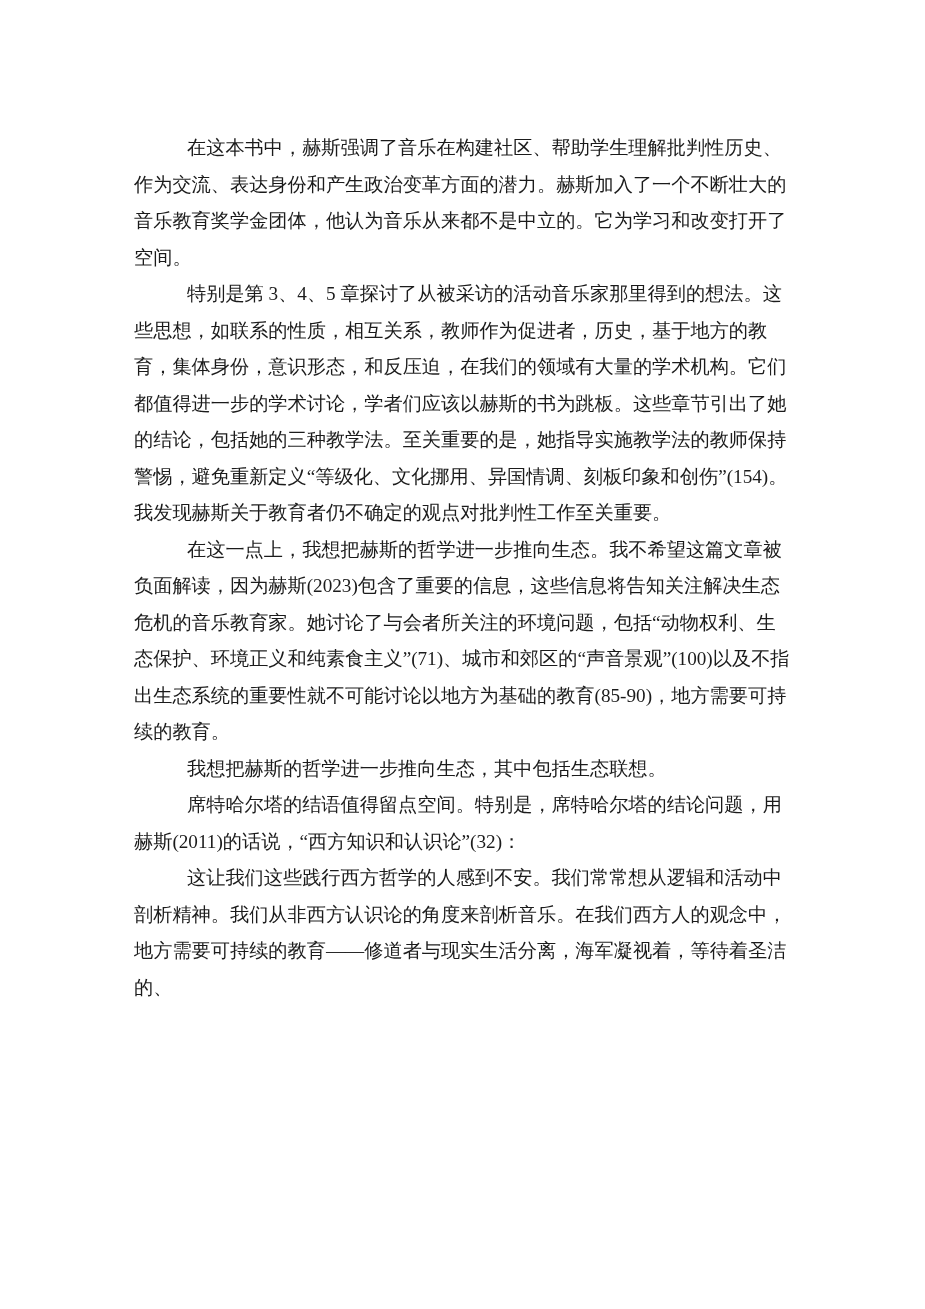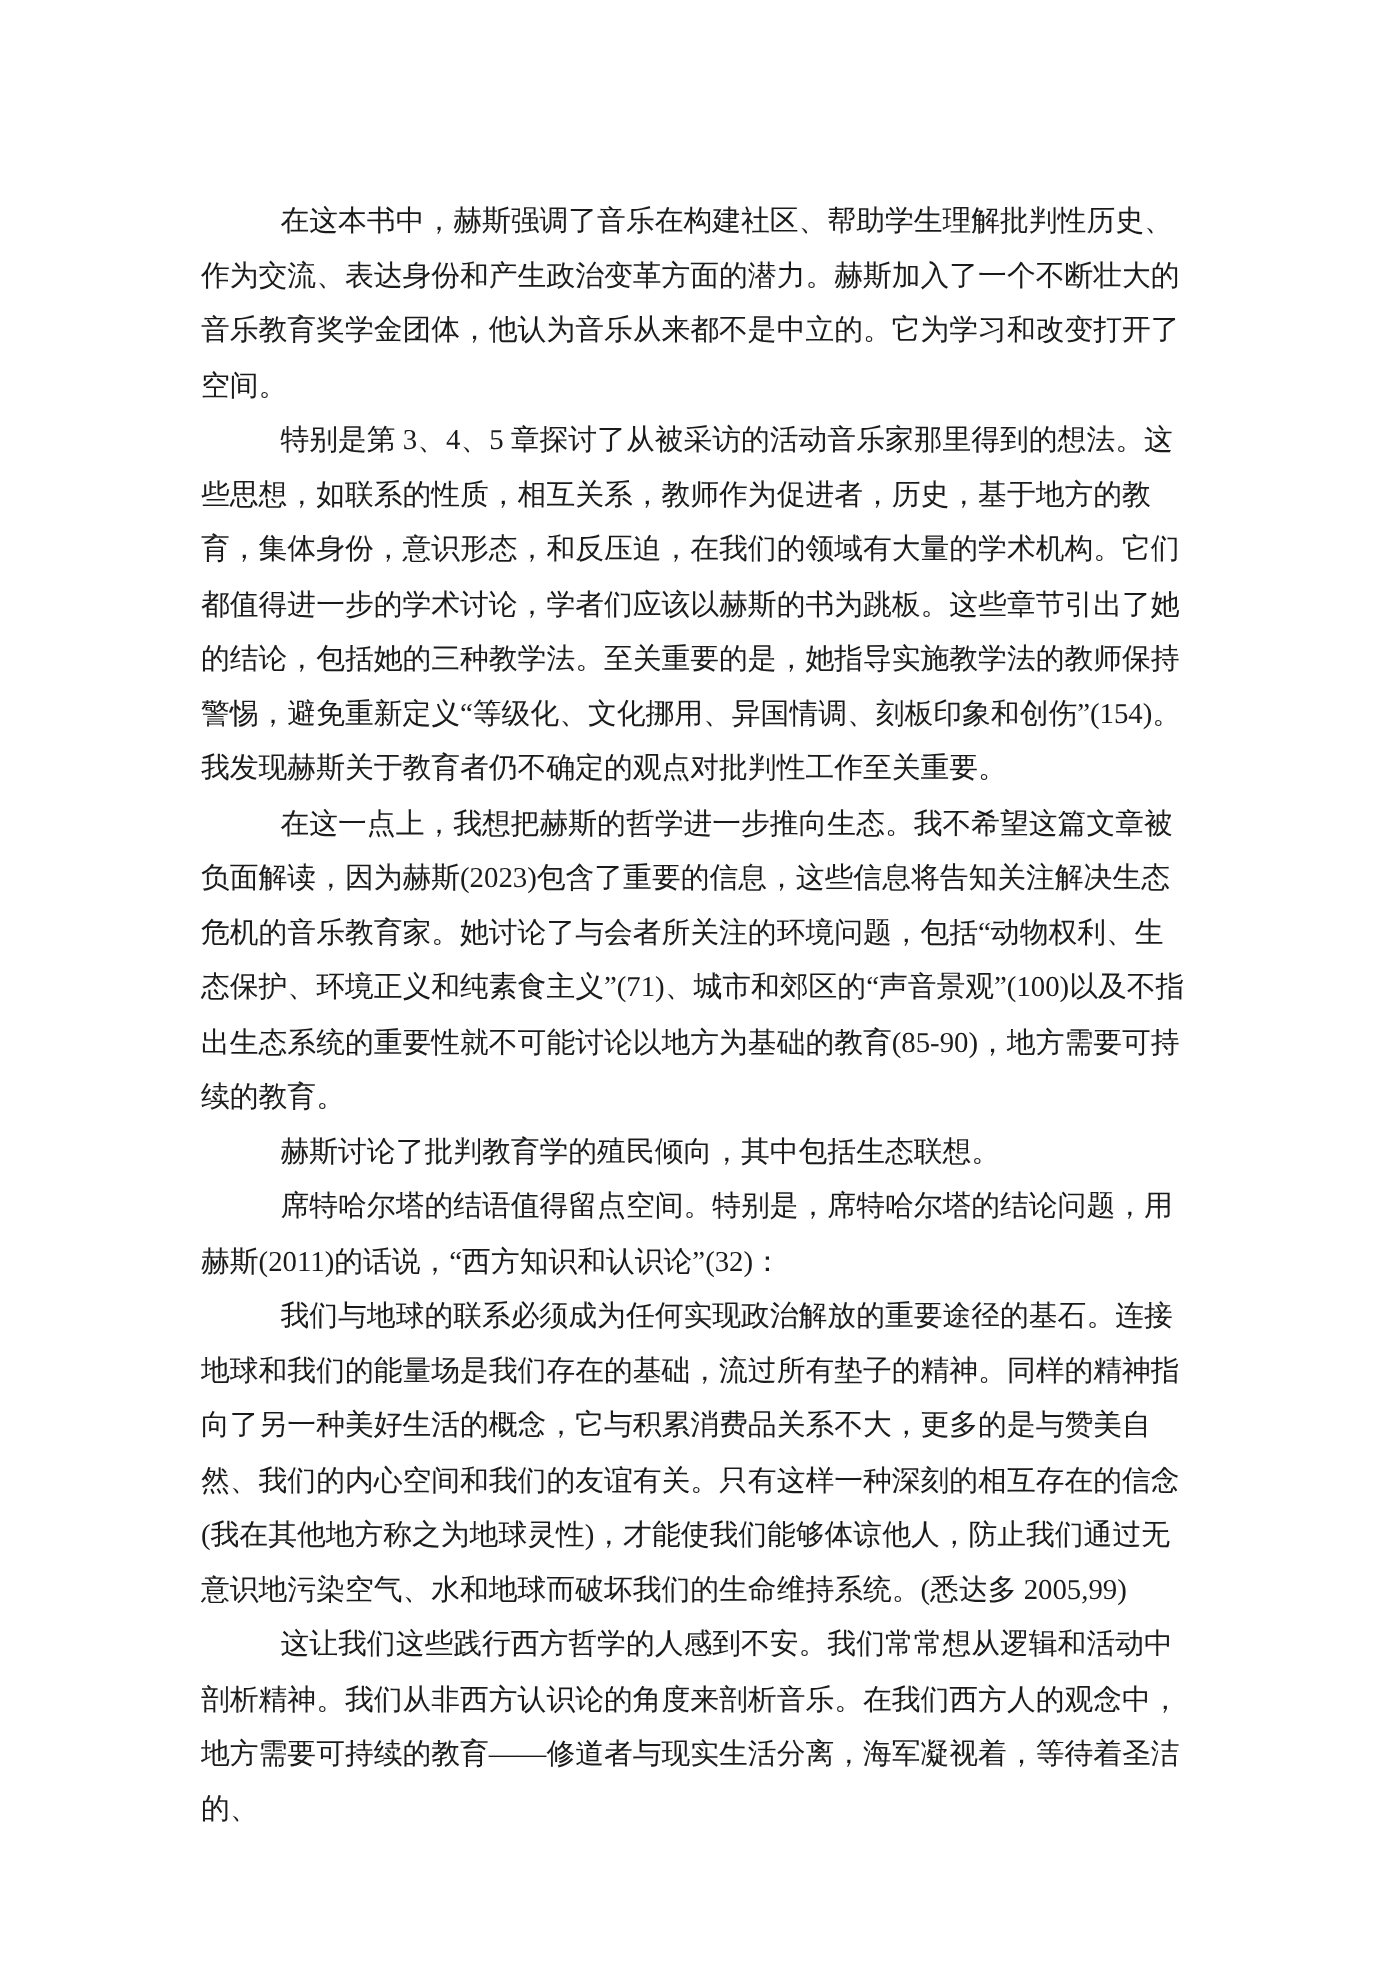--- a/index.html
+++ b/index.html
@@ -38,18 +38,17 @@
   }
 </style>
 </head>
 <body>
 
 <div class="page">
   <div class="text-block">
     <p>在这本书中，赫斯强调了音乐在构建社区、帮助学生理解批判性历史、作为交流、表达身份和产生政治变革方面的潜力。赫斯加入了一个不断壮大的音乐教育奖学金团体，他认为音乐从来都不是中立的。它为学习和改变打开了空间。</p>
     <p>特别是第 3、4、5 章探讨了从被采访的活动音乐家那里得到的想法。这些思想，如联系的性质，相互关系，教师作为促进者，历史，基于地方的教育，集体身份，意识形态，和反压迫，在我们的领域有大量的学术机构。它们都值得进一步的学术讨论，学者们应该以赫斯的书为跳板。这些章节引出了她的结论，包括她的三种教学法。至关重要的是，她指导实施教学法的教师保持警惕，避免重新定义“等级化、文化挪用、异国情调、刻板印象和创伤”(154)。我发现赫斯关于教育者仍不确定的观点对批判性工作至关重要。</p>
     <p>在这一点上，我想把赫斯的哲学进一步推向生态。我不希望这篇文章被负面解读，因为赫斯(2023)包含了重要的信息，这些信息将告知关注解决生态危机的音乐教育家。她讨论了与会者所关注的环境问题，包括“动物权利、生态保护、环境正义和纯素食主义”(71)、城市和郊区的“声音景观”(100)以及不指出生态系统的重要性就不可能讨论以地方为基础的教育(85-90)，地方需要可持续的教育。</p>
-    <p>赫斯讨论了批判教育学的殖民倾向，其中包括生态联想。</p>
+    <p>我想把赫斯的哲学进一步推向生态，其中包括生态联想。</p>
     <p>席特哈尔塔的结语值得留点空间。特别是，席特哈尔塔的结论问题，用赫斯(2011)的话说，“西方知识和认识论”(32)：</p>
-    <p>我们与地球的联系必须成为任何实现政治解放的重要途径的基石。连接地球和我们的能量场是我们存在的基础，流过所有垫子的精神。同样的精神指向了另一种美好生活的概念，它与积累消费品关系不大，更多的是与赞美自然、我们的内心空间和我们的友谊有关。只有这样一种深刻的相互存在的信念(我在其他地方称之为地球灵性)，才能使我们能够体谅他人，防止我们通过无意识地污染空气、水和地球而破坏我们的生命维持系统。(悉达多 2005,99)</p>
     <p>这让我们这些践行西方哲学的人感到不安。我们常常想从逻辑和活动中剖析精神。我们从非西方认识论的角度来剖析音乐。在我们西方人的观念中，地方需要可持续的教育——修道者与现实生活分离，海军凝视着，等待着圣洁的、</p>
   </div>
 </div>
 
 </body></html>

